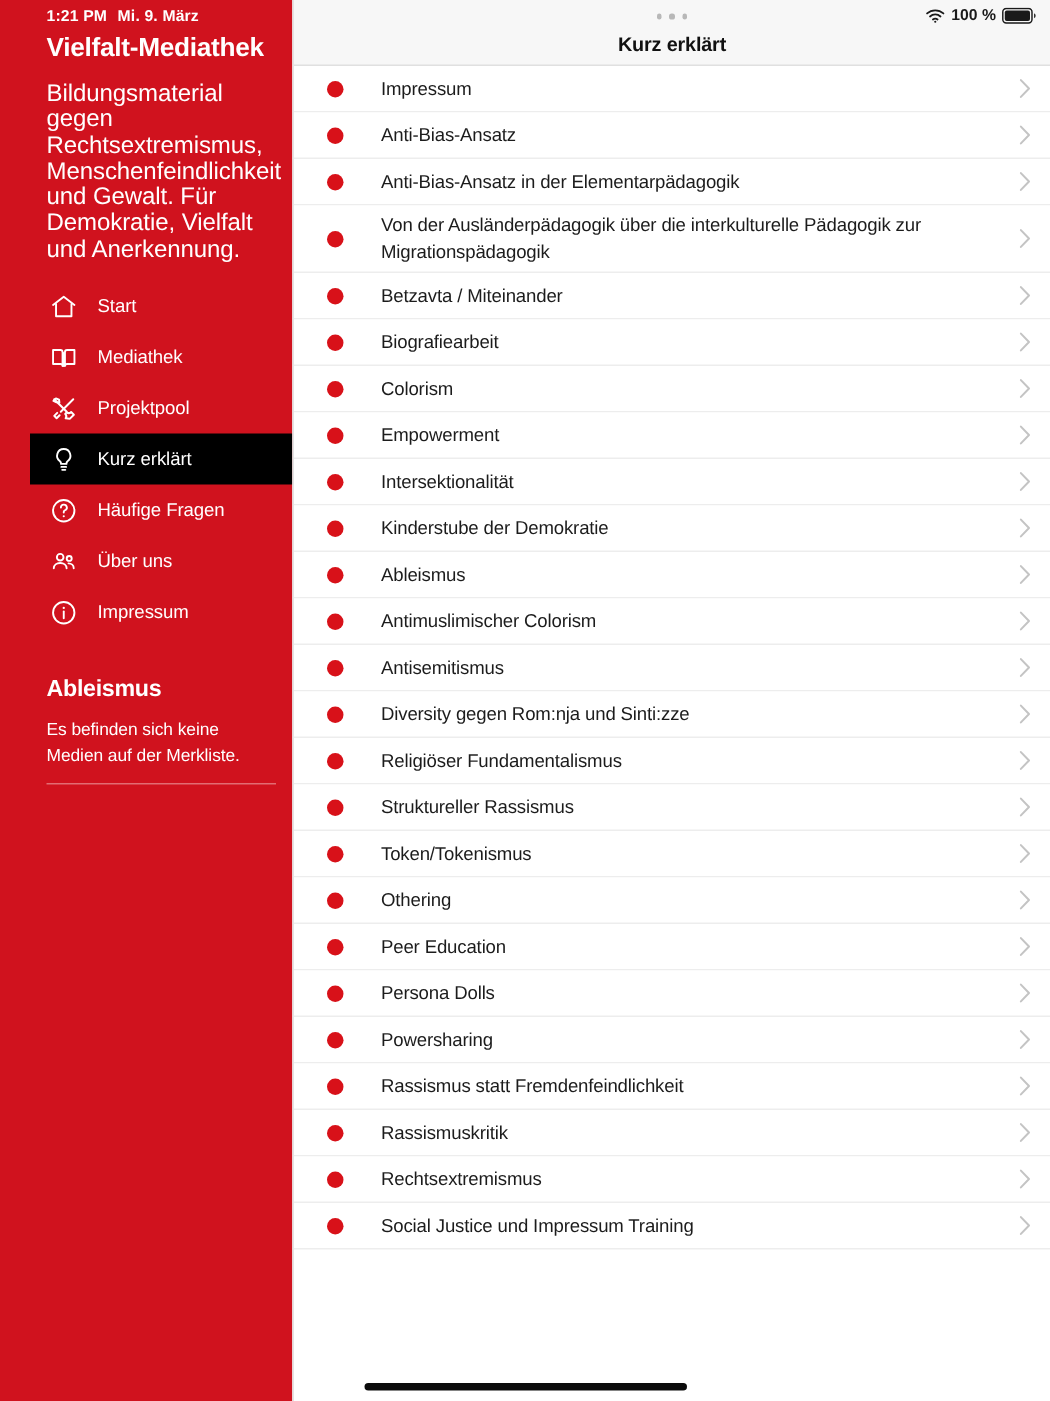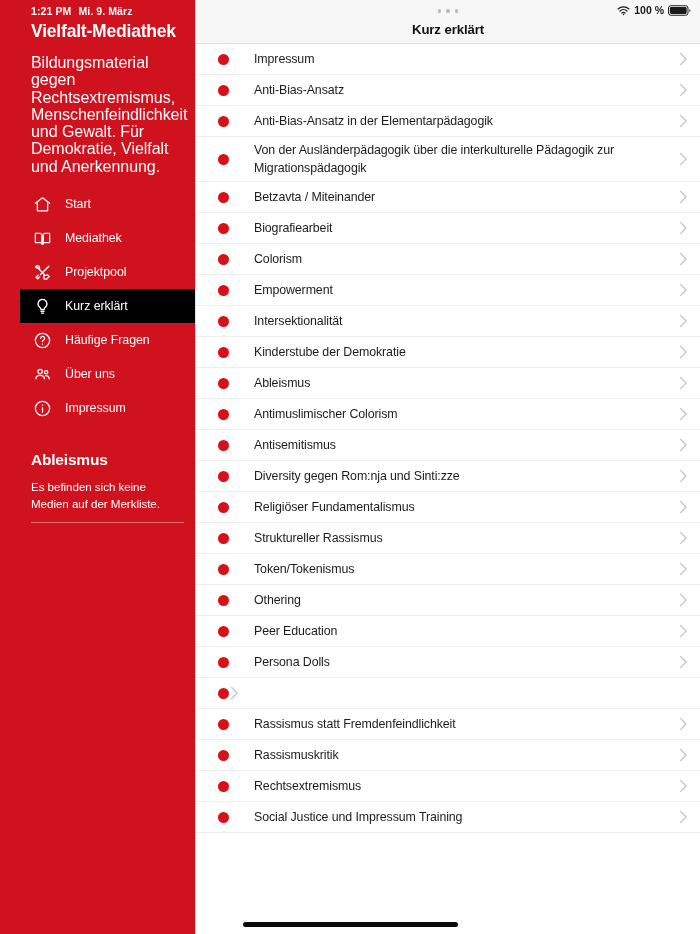--- a/index.html
+++ b/index.html
@@ -458,20 +458,21 @@
           <span class="bullet" style="background: rgb(216, 17, 25);"></span>
           <span class="row-label">Persona Dolls</span>
           <span class="chev">
             <svg width="9" height="14" viewBox="0 0 9 14" fill="none" stroke="#c4c4c4" stroke-width="1.35" stroke-linecap="round" stroke-linejoin="round">
               <path d="M1.6 1.4 7 7l-5.4 5.6"></path>
             </svg>
           </span>
         </div>
         <div class="row">
           <span class="bullet" style="background: rgb(216, 17, 25);"></span>
+          <span class="row-label">Powersharing</span>
           <span class="chev">
             <svg width="9" height="14" viewBox="0 0 9 14" fill="none" stroke="#c4c4c4" stroke-width="1.35" stroke-linecap="round" stroke-linejoin="round">
               <path d="M1.6 1.4 7 7l-5.4 5.6"></path>
             </svg>
           </span>
         </div>
         <div class="row">
           <span class="bullet" style="background: rgb(216, 17, 25);"></span>
           <span class="row-label">Rassismus statt Fremdenfeindlichkeit</span>
           <span class="chev">

